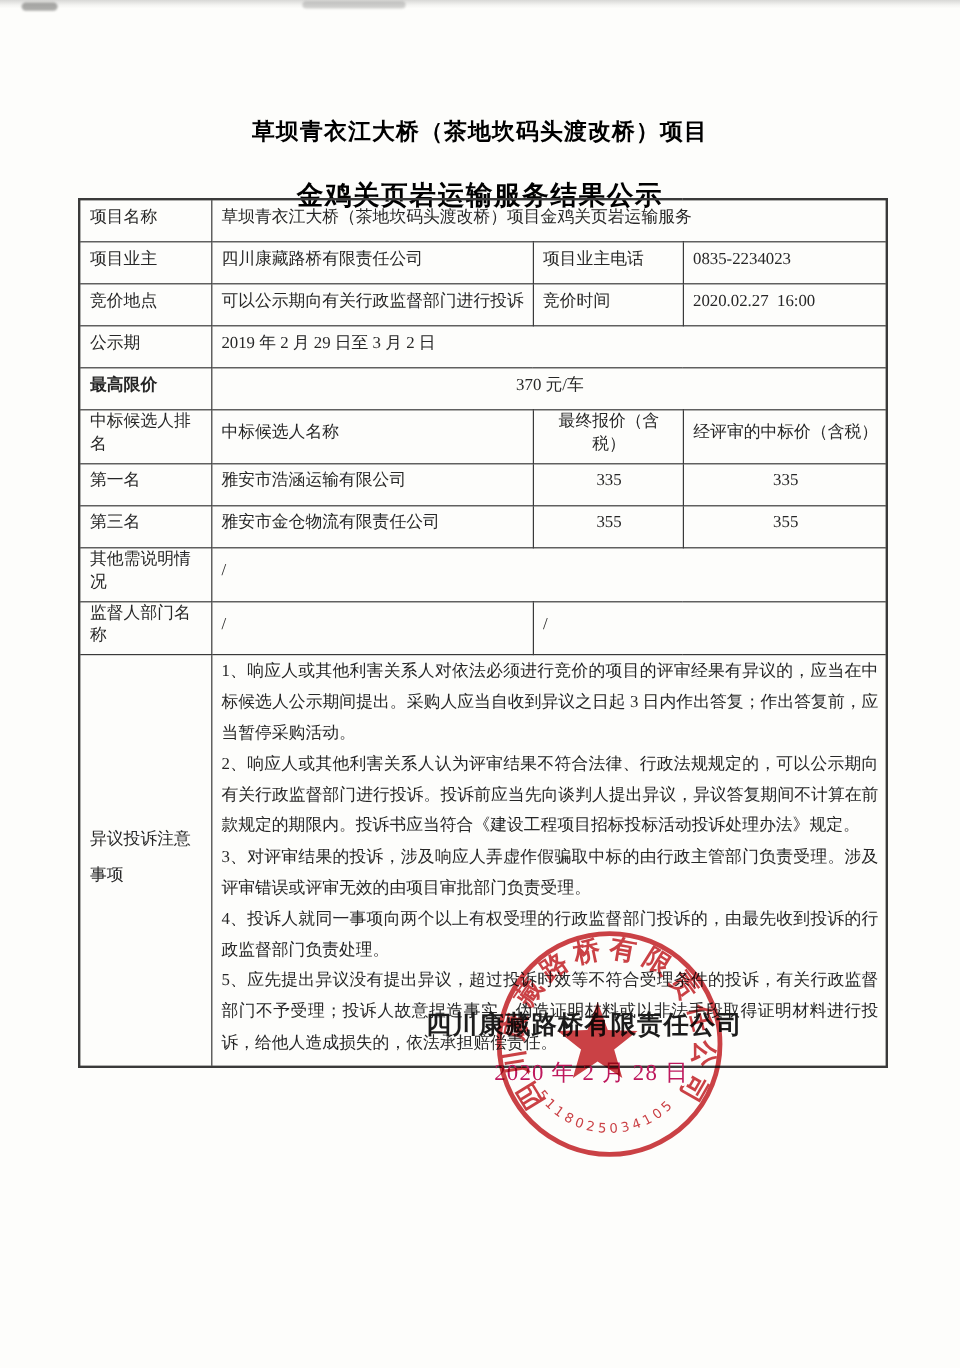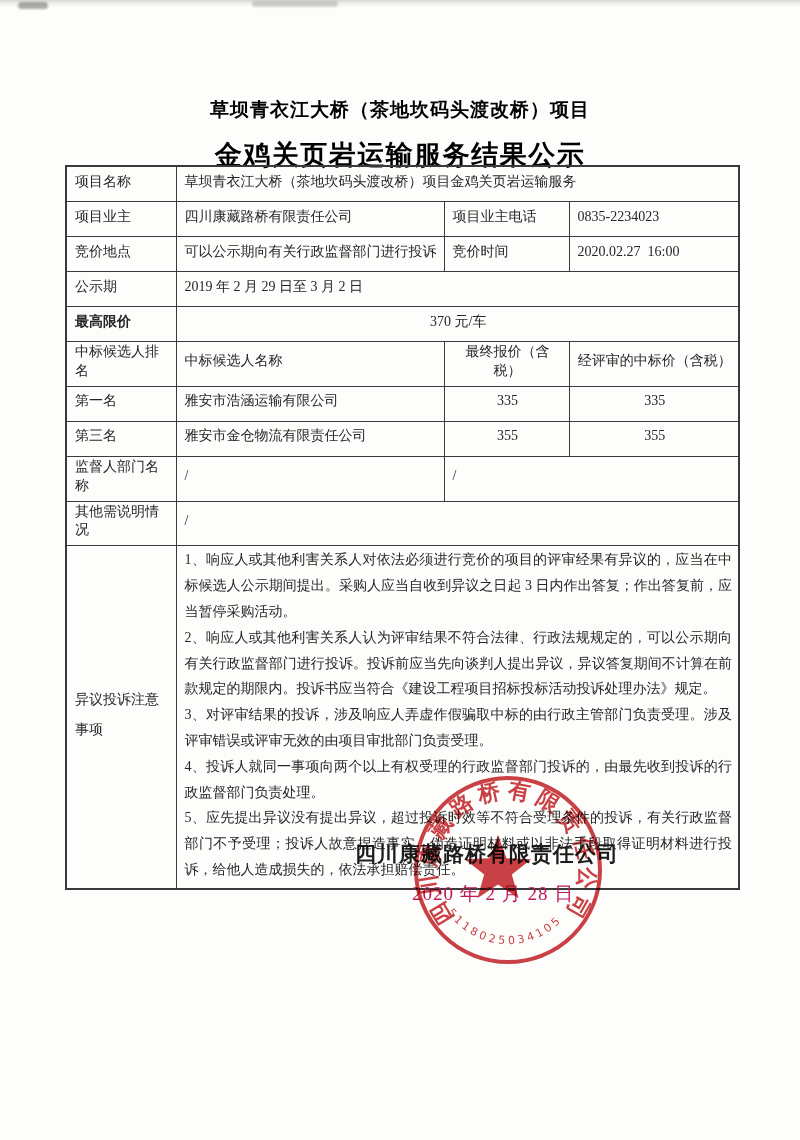--- a/index.html
+++ b/index.html
@@ -17,21 +17,21 @@
     background:linear-gradient(180deg,rgba(120,120,118,.28),rgba(160,160,158,.10) 60%,rgba(0,0,0,0));
   }
   .scan-blot1{position:absolute;top:2px;left:18px;width:30px;height:7px;border-radius:4px;background:rgba(70,70,68,.45);filter:blur(1px);}
   .scan-blot2{position:absolute;top:1px;left:252px;width:86px;height:6px;border-radius:3px;background:rgba(110,110,108,.30);filter:blur(1px);}
 
   .title{
     position:absolute;left:0;width:800px;text-align:center;
     font-weight:bold;color:#000000;
   }
   .title1{top:97px;font-size:19px;letter-spacing:1px;}
-  .title2{top:137px;font-size:27px;letter-spacing:1.5px;}
+  .title2{top:148px;font-size:22px;letter-spacing:1.5px;}
 
   table.doc{
     position:absolute;left:65px;top:165px;
     width:673px;
     border-collapse:collapse;
     table-layout:fixed;
     border:2px solid #3a3a3a;
     font-size:14px;color:#262626;
   }
   table.doc td{
@@ -129,27 +129,27 @@
     <td class="center">335</td>
     <td class="center">335</td>
   </tr>
   <tr>
     <td class="lbl">第三名</td>
     <td>雅安市金仓物流有限责任公司</td>
     <td class="center">355</td>
     <td class="center">355</td>
   </tr>
   <tr>
+    <td class="lbl">其他需说明情况</td>
+    <td colspan="3">/</td>
+  </tr>
+  <tr>
     <td class="lbl">监督人部门名称</td>
     <td>/</td>
     <td colspan="2">/</td>
-  </tr>
-  <tr>
-    <td class="lbl">其他需说明情况</td>
-    <td colspan="3">/</td>
   </tr>
   <tr>
     <td class="lbl" style="line-height:30px;">异议投诉注意事项</td>
     <td colspan="3" class="notice-cell">
       <p>1、响应人或其他利害关系人对依法必须进行竞价的项目的评审经果有异议的，应当在中标候选人公示期间提出。采购人应当自收到异议之日起 3 日内作出答复；作出答复前，应当暂停采购活动。</p>
       <p>2、响应人或其他利害关系人认为评审结果不符合法律、行政法规规定的，可以公示期向有关行政监督部门进行投诉。投诉前应当先向谈判人提出异议，异议答复期间不计算在前款规定的期限内。投诉书应当符合《建设工程项目招标投标活动投诉处理办法》规定。</p>
       <p>3、对评审结果的投诉，涉及响应人弄虚作假骗取中标的由行政主管部门负责受理。涉及评审错误或评审无效的由项目审批部门负责受理。</p>
       <p>4、投诉人就同一事项向两个以上有权受理的行政监督部门投诉的，由最先收到投诉的行政监督部门负责处理。</p>
       <p>5、应先提出异议没有提出异议，超过投诉时效等不符合受理条件的投诉，有关行政监督部门不予受理；投诉人故意捏造事实、伪造证明材料或以非法手段取得证明材料进行投诉，给他人造成损失的，依法承担赔偿责任。</p>
     </td>

